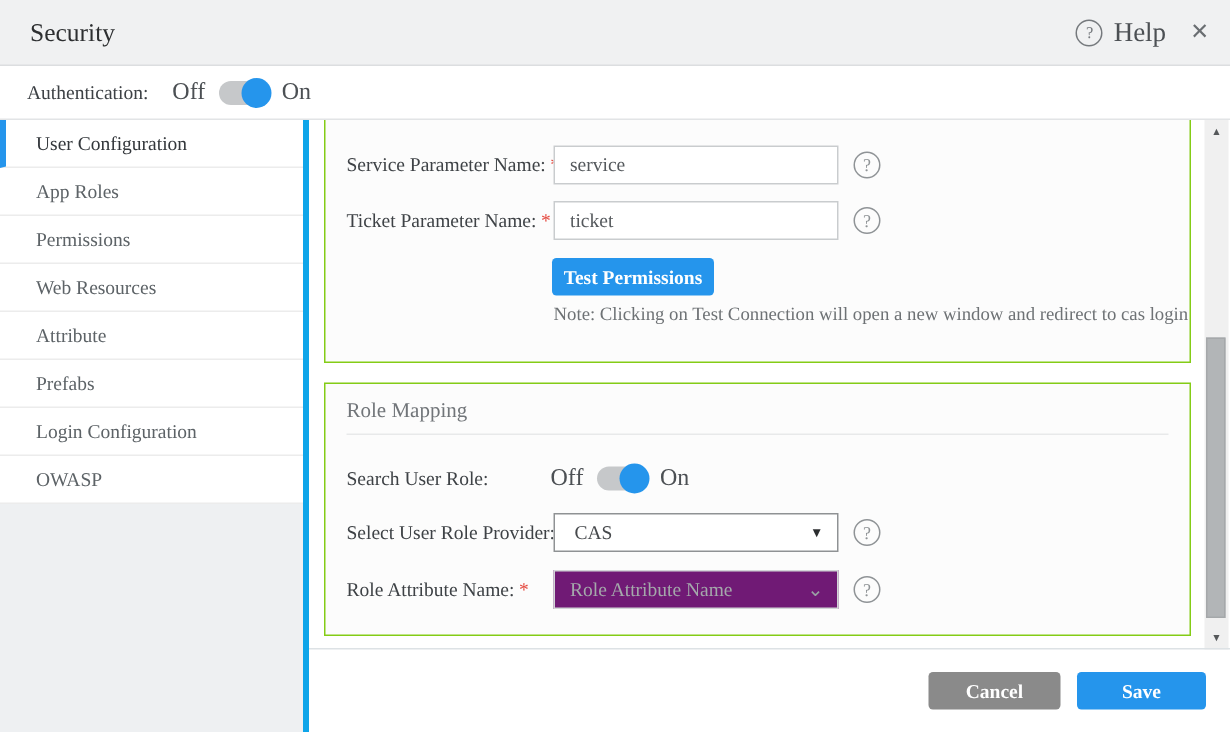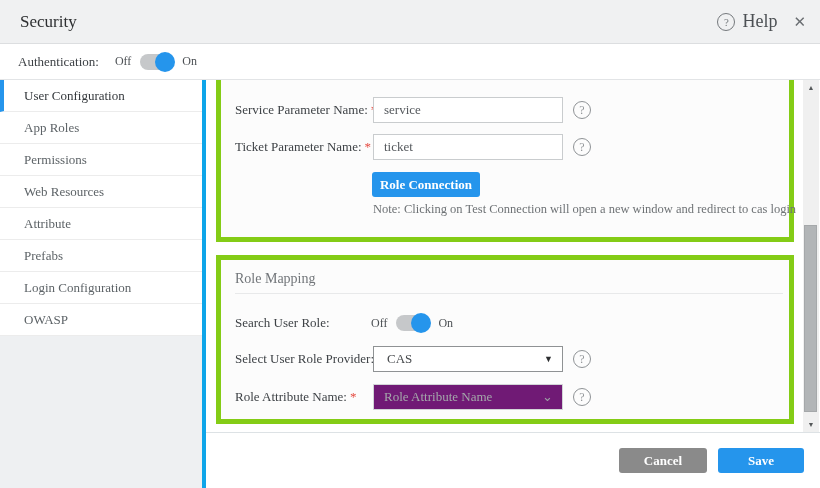--- a/index.html
+++ b/index.html
@@ -22,42 +22,42 @@
   }
   .help-text{font-size:18px;color:#4c5054;margin-left:7px;cursor:pointer;}
   .close-x{font-size:15px;color:#6a6e72;margin-left:16px;cursor:pointer;}
   
   .auth-bar{
     position:absolute;left:0;top:44px;width:820px;height:36px;box-sizing:border-box;
     background:#fff;border-bottom:1px solid #e2e4e6;
     display:flex;align-items:center;padding-left:18px;
   }
   .auth-label{font-size:13px;color:#3d4145;margin-right:16px;}
-  .tgl-label{font-size:12px;color:#4c5054;}
+  .tgl-label{font-size:16px;color:#4c5054;}
   .toggle{
     position:relative;width:33px;height:16px;border-radius:8px;background:#c6c8ca;
     margin:0 9px;cursor:pointer;flex:0 0 auto;
   }
   .toggle .knob{
     position:absolute;right:-2px;top:-2px;width:20px;height:20px;border-radius:50%;
     background:#2595ec;
   }
   
   .sidebar{
     position:absolute;left:0;top:80px;width:206px;height:408px;box-sizing:border-box;
     background:#eef0f2;border-right:4px solid #0ea5e9;
   }
   .side-item{
     height:32px;box-sizing:border-box;background:#fff;border-bottom:1px solid #ececec;
     display:flex;align-items:center;padding-left:24px;font-size:13px;color:#5d6367;
     cursor:pointer;
   }
   .side-item.active{border-left:4px solid #2595ec;padding-left:20px;color:#33373b;}
   
-  .card{position:absolute;background:#fcfcfc;border:5px solid #84cc16;box-sizing:border-box;}
+  .card{position:absolute;background:#fcfcfc;border:1px solid #84cc16;box-sizing:border-box;}
   .card-connection{left:216px;top:80px;width:578px;height:162px;border-top:none;}
   .card-rolemapping{left:216px;top:255px;width:578px;height:169px;}
   .fld-label{
     position:absolute;left:14px;height:26px;line-height:26px;
     font-size:13px;color:#3e4246;white-space:nowrap;
   }
   .req{color:#e5493f;margin-left:3px;}
   .text-input{
     position:absolute;left:152px;width:190px;height:26px;box-sizing:border-box;
     border:1px solid #c9ccce;background:#fff;font-family:inherit;
@@ -141,21 +141,21 @@
 
   <div class="card card-connection">
     <div class="fld-label" style="top:17px;"><span>Service Parameter Name:</span><span class="req">*</span></div>
     <input class="text-input" style="top: 17px;" type="text" value="service">
     <div class="help-icon" style="top:21px;">?</div>
 
     <div class="fld-label" style="top:54px;"><span>Ticket Parameter Name:</span><span class="req">*</span></div>
     <input class="text-input" style="top: 54px;" type="text" value="ticket">
     <div class="help-icon" style="top:58px;">?</div>
 
-    <button class="btn btn-test">Role Connection</button>
+    <button class="btn btn-test">Test Permissions</button>
     <div class="note-text">Note: Clicking on Test Connection will open a new window and redirect to cas login</div>
   </div>
 
   <div class="card card-rolemapping">
     <div class="section-title">Role Mapping</div>
     <div class="section-divider"></div>
 
     <div class="fld-label" style="top:50px;">Search User Role:</div>
     <div class="toggle-group" style="top:50px;">
       <div class="tgl-label">Off</div>

